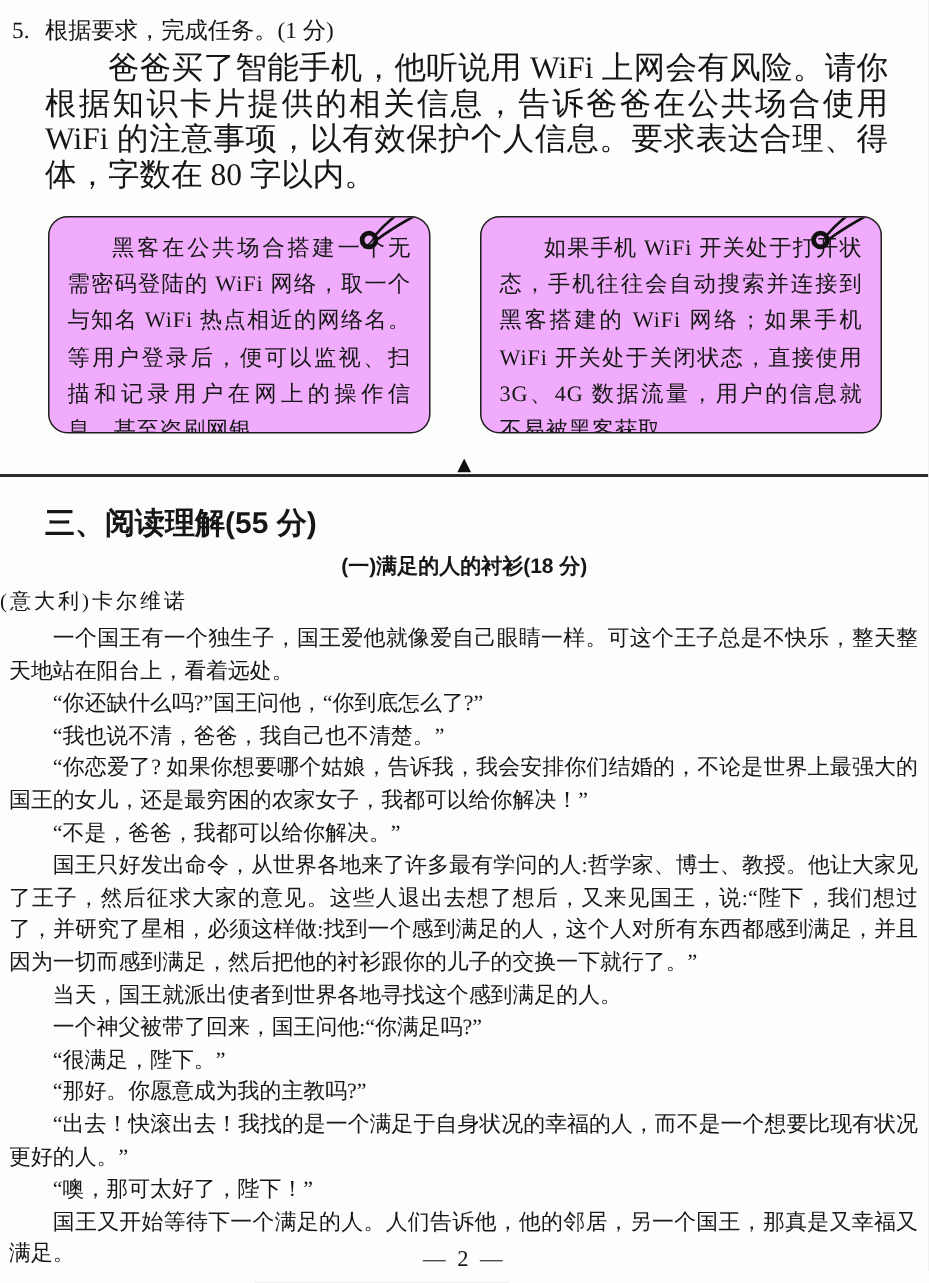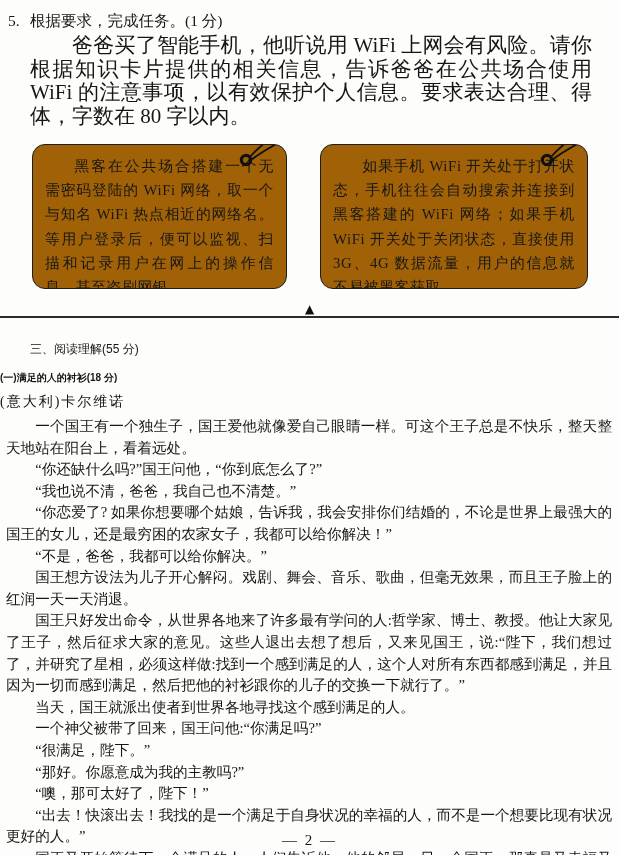--- a/index.html
+++ b/index.html
@@ -42,21 +42,21 @@
     border: 1.6px solid #1d1d1d;
     border-radius: 13px;
     padding: 9px 12px 6px;
     height: 145px;
     font-size: 14.8px;
     line-height: 24.2px;
     letter-spacing: 0.6px;
     text-align: justify;
     text-indent: 2em;
     overflow: hidden;
-    background: #a16207;
+    background: #f0abfc;
   }
   .card-left  { flex: 0 0 255px; }
   .card-right { flex: 1; }
   .card p { margin: 0; text-indent: 2em; }
   .tag-string {
     position: absolute;
     top: -27px;
     right: -17px;
     width: 72px;
     height: 56px;
@@ -79,30 +79,30 @@
     line-height: 14px;
     color: #101010;
     font-family: "DejaVu Sans", sans-serif;
   }
 
   
   .reading { margin-top: 21px; }
   .sec-heading {
     margin: 0 0 0 30px;
     font-family: "Liberation Sans", "DejaVu Sans", sans-serif;
-    font-weight: normal;
-    font-size: 12px;
+    font-weight: bold;
+    font-size: 20px;
     line-height: 20px;
   }
   .passage-title {
     margin: 9px 0 0;
-    text-align: left;
+    text-align: center;
     font-family: "Liberation Sans", "DejaVu Sans", sans-serif;
     font-weight: bold;
-    font-size: 10px;
+    font-size: 14px;
     line-height: 19px;
   }
   .author {
     margin: 6px 0 5px;
     text-align: left;
     font-size: 14px;
     line-height: 18px;
     letter-spacing: 2px;
   }
   .story { padding: 0 7px 0 6px; }
@@ -165,27 +165,26 @@
     <h2 class="sec-heading">三、阅读理解(55 分)</h2>
     <h3 class="passage-title">(一)满足的人的衬衫(18 分)</h3>
     <div class="author">(意大利)卡尔维诺</div>
 
     <div class="story">
       <p>一个国王有一个独生子，国王爱他就像爱自己眼睛一样。可这个王子总是不快乐，整天整天地站在阳台上，看着远处。</p>
       <p>“你还缺什么吗?”国王问他，“你到底怎么了?”</p>
       <p>“我也说不清，爸爸，我自己也不清楚。”</p>
       <p>“你恋爱了? 如果你想要哪个姑娘，告诉我，我会安排你们结婚的，不论是世界上最强大的国王的女儿，还是最穷困的农家女子，我都可以给你解决！”</p>
       <p>“不是，爸爸，我都可以给你解决。”</p>
-      <p>国王想方设法为儿子开心解闷。戏剧、舞会、音乐、歌曲，但毫无效果，而且王子脸上的红润一天一天消退。</p>
       <p>国王只好发出命令，从世界各地来了许多最有学问的人:哲学家、博士、教授。他让大家见了王子，然后征求大家的意见。这些人退出去想了想后，又来见国王，说:“陛下，我们想过了，并研究了星相，必须这样做:找到一个感到满足的人，这个人对所有东西都感到满足，并且因为一切而感到满足，然后把他的衬衫跟你的儿子的交换一下就行了。”</p>
       <p>当天，国王就派出使者到世界各地寻找这个感到满足的人。</p>
       <p>一个神父被带了回来，国王问他:“你满足吗?”</p>
       <p>“很满足，陛下。”</p>
       <p>“那好。你愿意成为我的主教吗?”</p>
+      <p>“出去！快滚出去！我找的是一个满足于自身状况的幸福的人，而不是一个想要比现有状况更好的人。”</p>
       <p>“噢，那可太好了，陛下！”</p>
-      <p>“出去！快滚出去！我找的是一个满足于自身状况的幸福的人，而不是一个想要比现有状况更好的人。”</p>
       <p>国王又开始等待下一个满足的人。人们告诉他，他的邻居，另一个国王，那真是又幸福又满足。</p>
     </div>
   </section>
 
   <footer class="pageno">— 2 —</footer>
 
 </div>
 
 </body></html>

